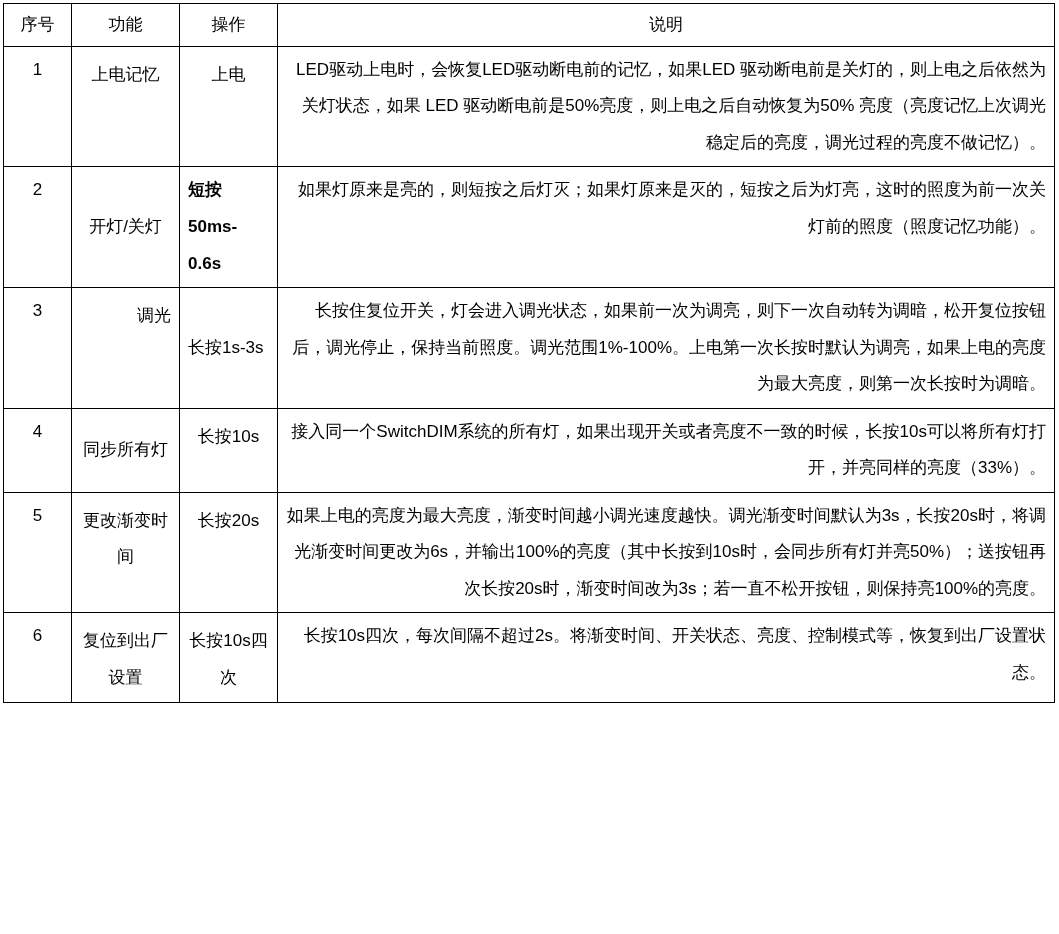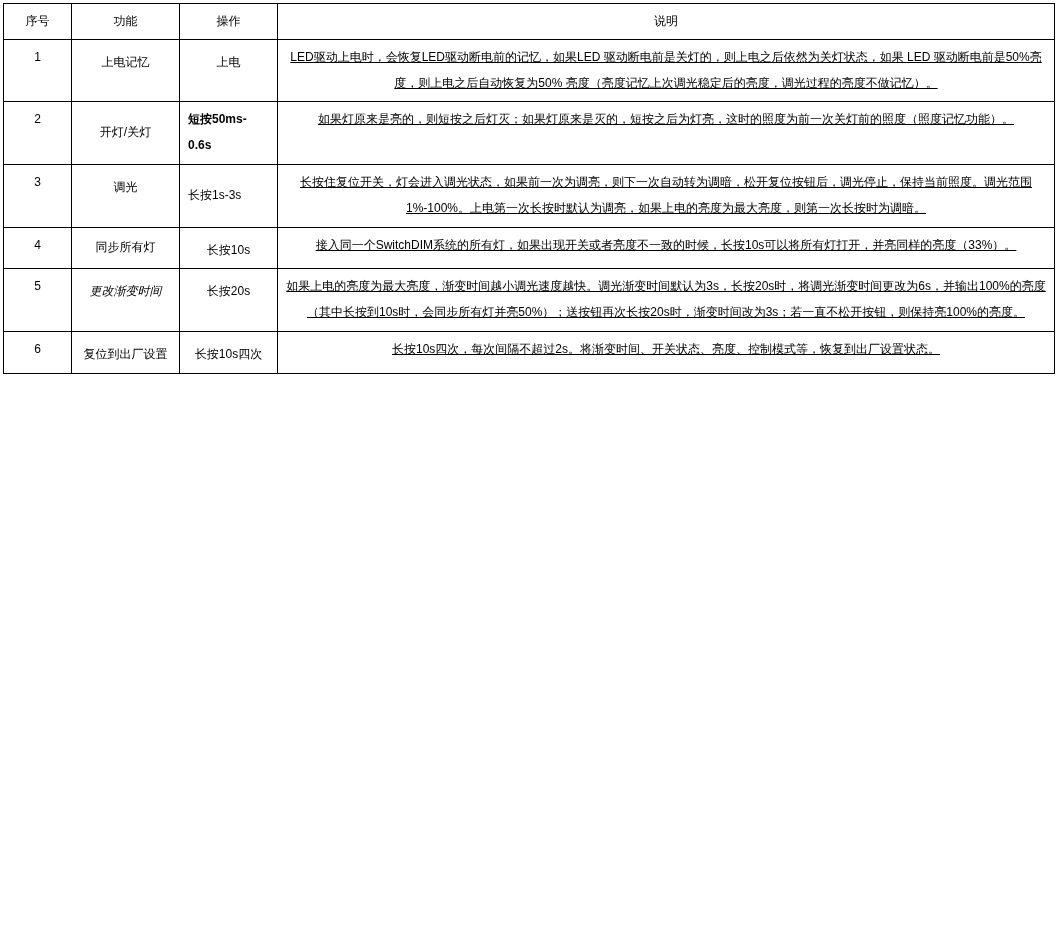--- a/index.html
+++ b/index.html
@@ -24,66 +24,65 @@
     table-layout: fixed;
   }
   table.spec col.c-no    { width: 68px; }
   table.spec col.c-fn    { width: 108px; }
   table.spec col.c-op    { width: 98px; }
   table.spec col.c-desc  { width: 777px; }
 
   table.spec th, table.spec td {
     border: 1px solid #000000;
     vertical-align: middle;
-    font-size: 12px;
+    font-size: 17px;
     line-height: 2.15;
     padding: 5px 8px;
     word-break: break-word;
   }
   table.spec thead th {
     text-align: center;
     font-weight: normal;
     padding: 9px 6px;
     line-height: 1.4;
   }
   td.center {
     text-align: center;
   }
   td.desc {
-    text-align: center;
+    text-align: right;
     padding: 8px 10px 10px 12px;
-    text-decoration: underline;
   }
   td.num {
     text-align: center;
     vertical-align: top;
     padding-top: 10px;
   }
   
   tr.r1 td.num { vertical-align: top; }
   tr.r1 td.fn, tr.r1 td.op { vertical-align: top; padding-top: 10px; }
   tr.r1 td.desc { vertical-align: top; }
 
   tr.r2 td.num { vertical-align: top; }
   tr.r2 td.fn { vertical-align: middle; }
   tr.r2 td.op { vertical-align: middle; font-weight: bold; }
   tr.r2 td.desc { vertical-align: top; }
 
   tr.r3 td.num { vertical-align: top; }
-  tr.r3 td.fn { vertical-align: top; padding-top: 10px; }
+  tr.r3 td.fn { vertical-align: top; padding-top: 10px; text-align: right; }
   tr.r3 td.op { vertical-align: middle; }
   tr.r3 td.desc { vertical-align: top; }
 
   tr.r4 td.num { vertical-align: top; }
   tr.r4 td.fn { vertical-align: middle; }
   tr.r4 td.op { vertical-align: top; padding-top: 10px; }
   tr.r4 td.desc { vertical-align: top; }
 
   tr.r5 td.num { vertical-align: top; }
-  tr.r5 td.fn { vertical-align: top; padding-top: 10px; font-style: italic; }
+  tr.r5 td.fn { vertical-align: top; padding-top: 10px; }
   tr.r5 td.op { vertical-align: top; padding-top: 10px; }
   tr.r5 td.desc { vertical-align: top; }
 
   tr.r6 td.num { vertical-align: top; }
   tr.r6 td.fn { vertical-align: top; padding-top: 10px; }
   tr.r6 td.op { vertical-align: top; padding-top: 10px; }
   tr.r6 td.desc { vertical-align: top; }
 </style>
 </head>
 <body>

